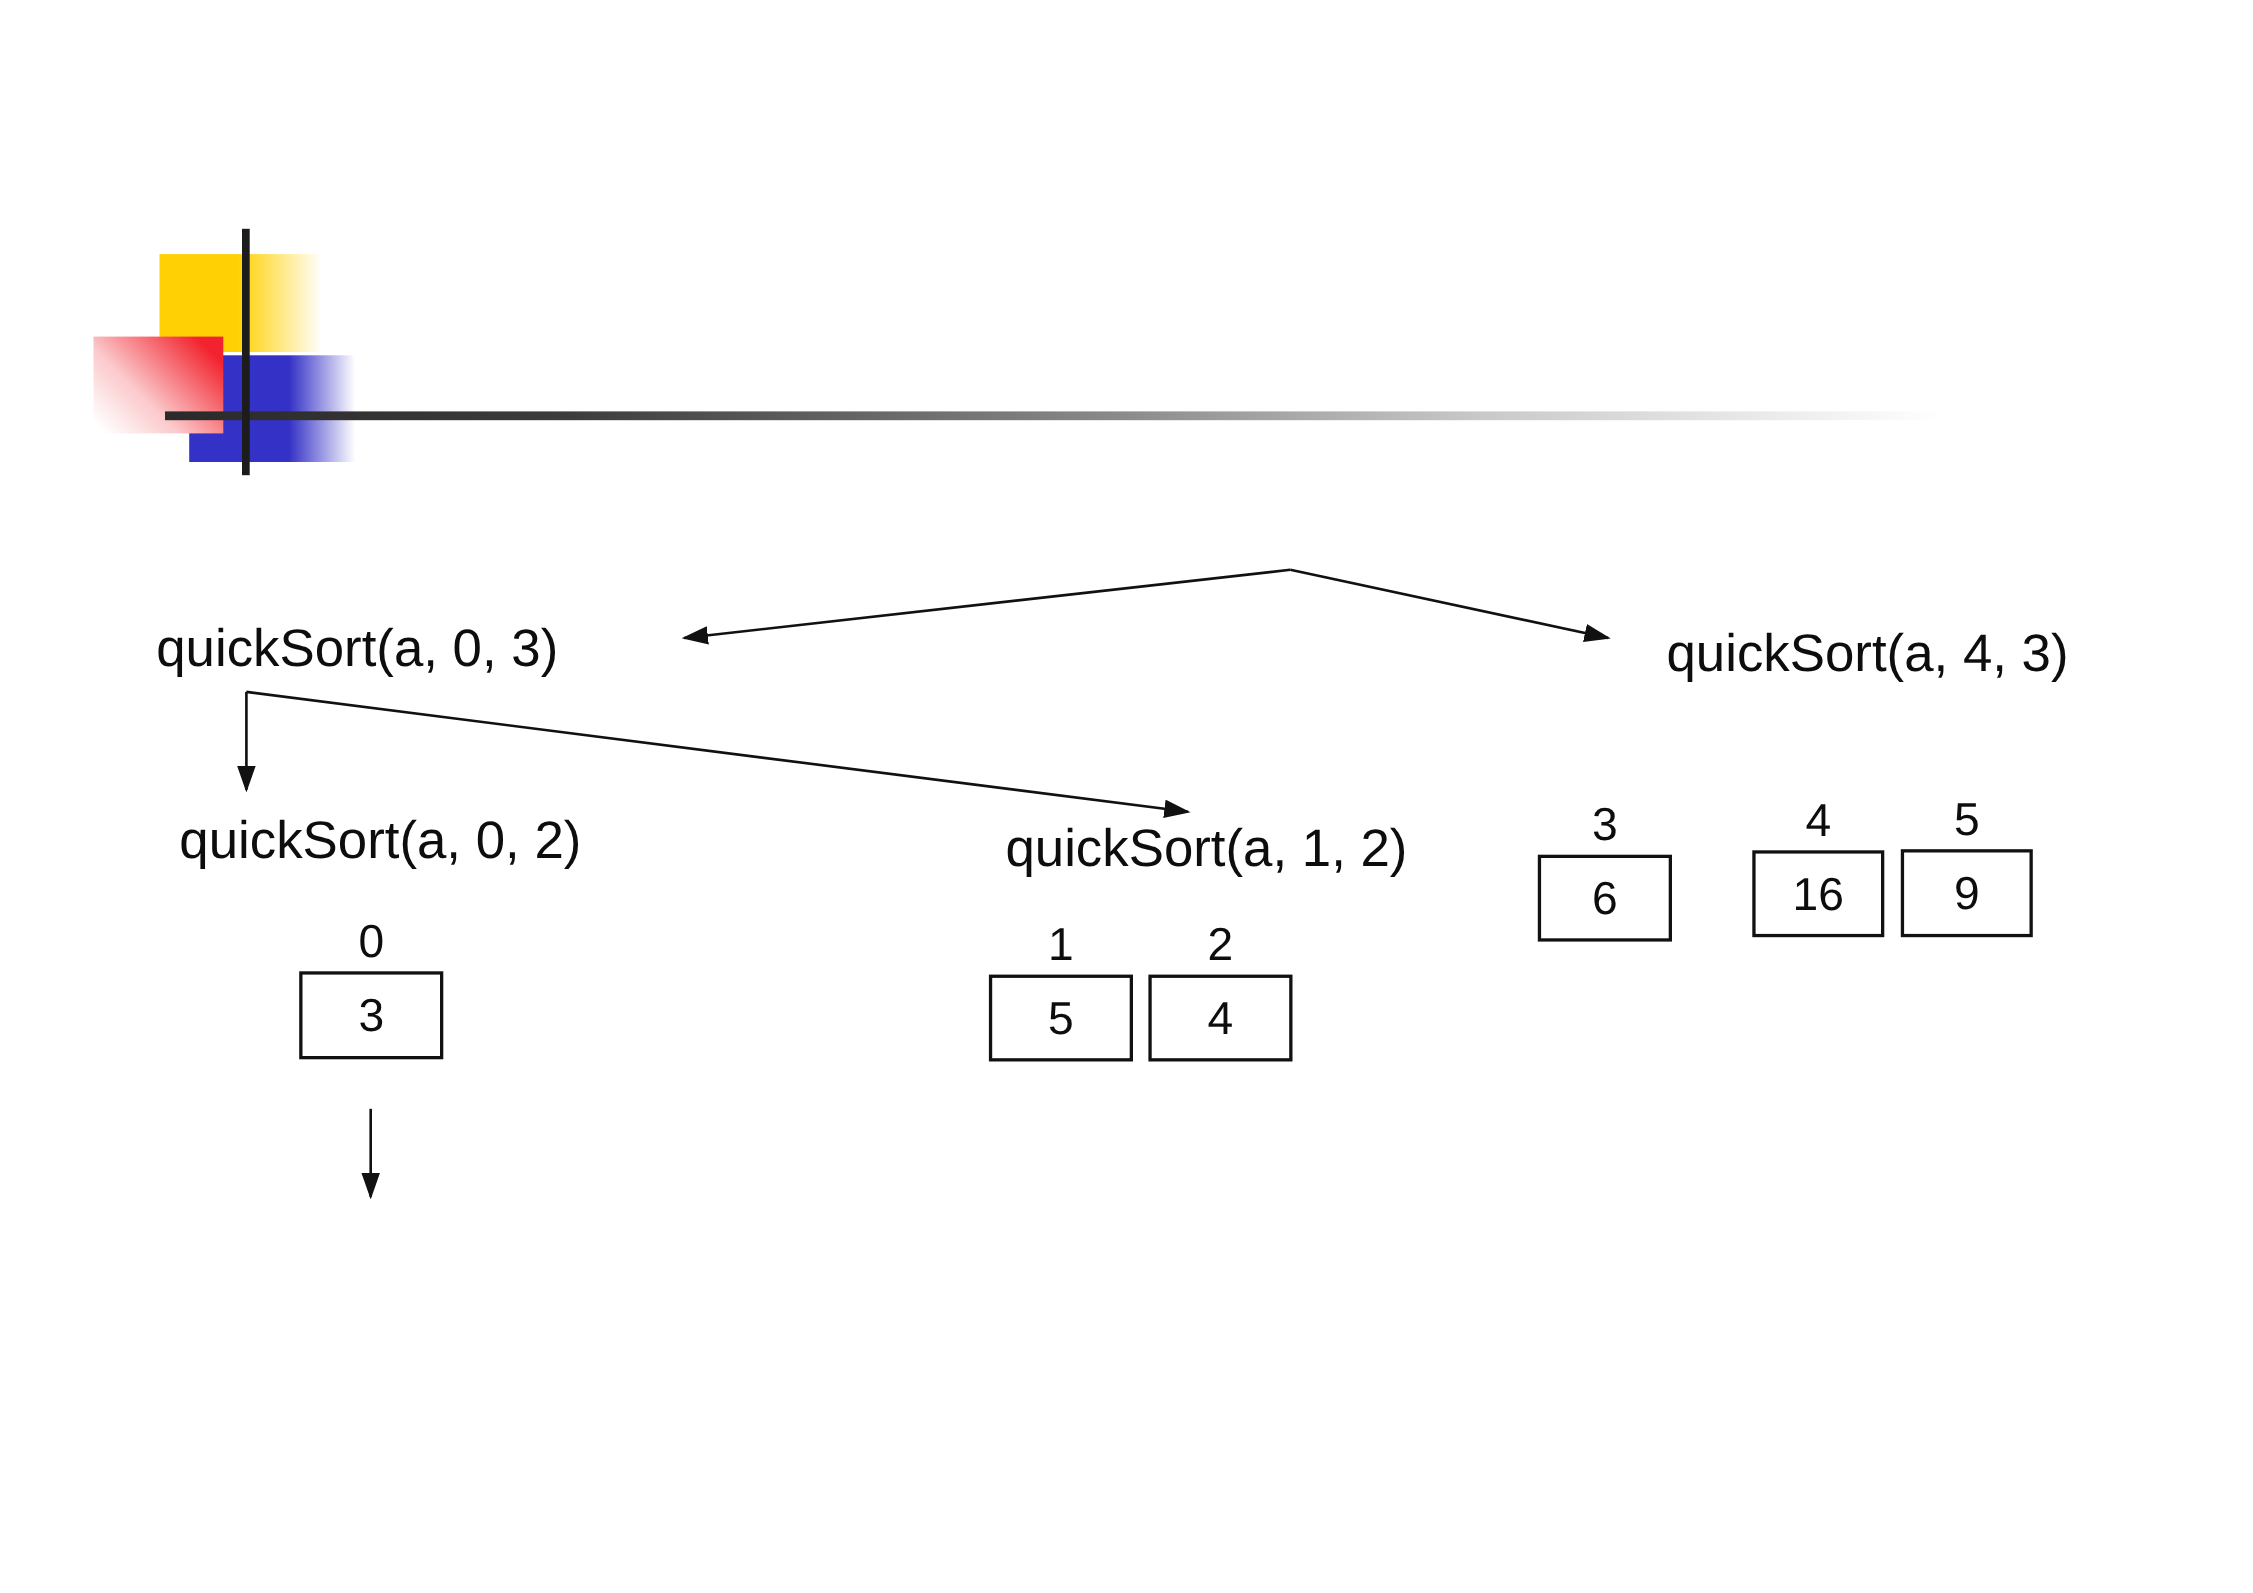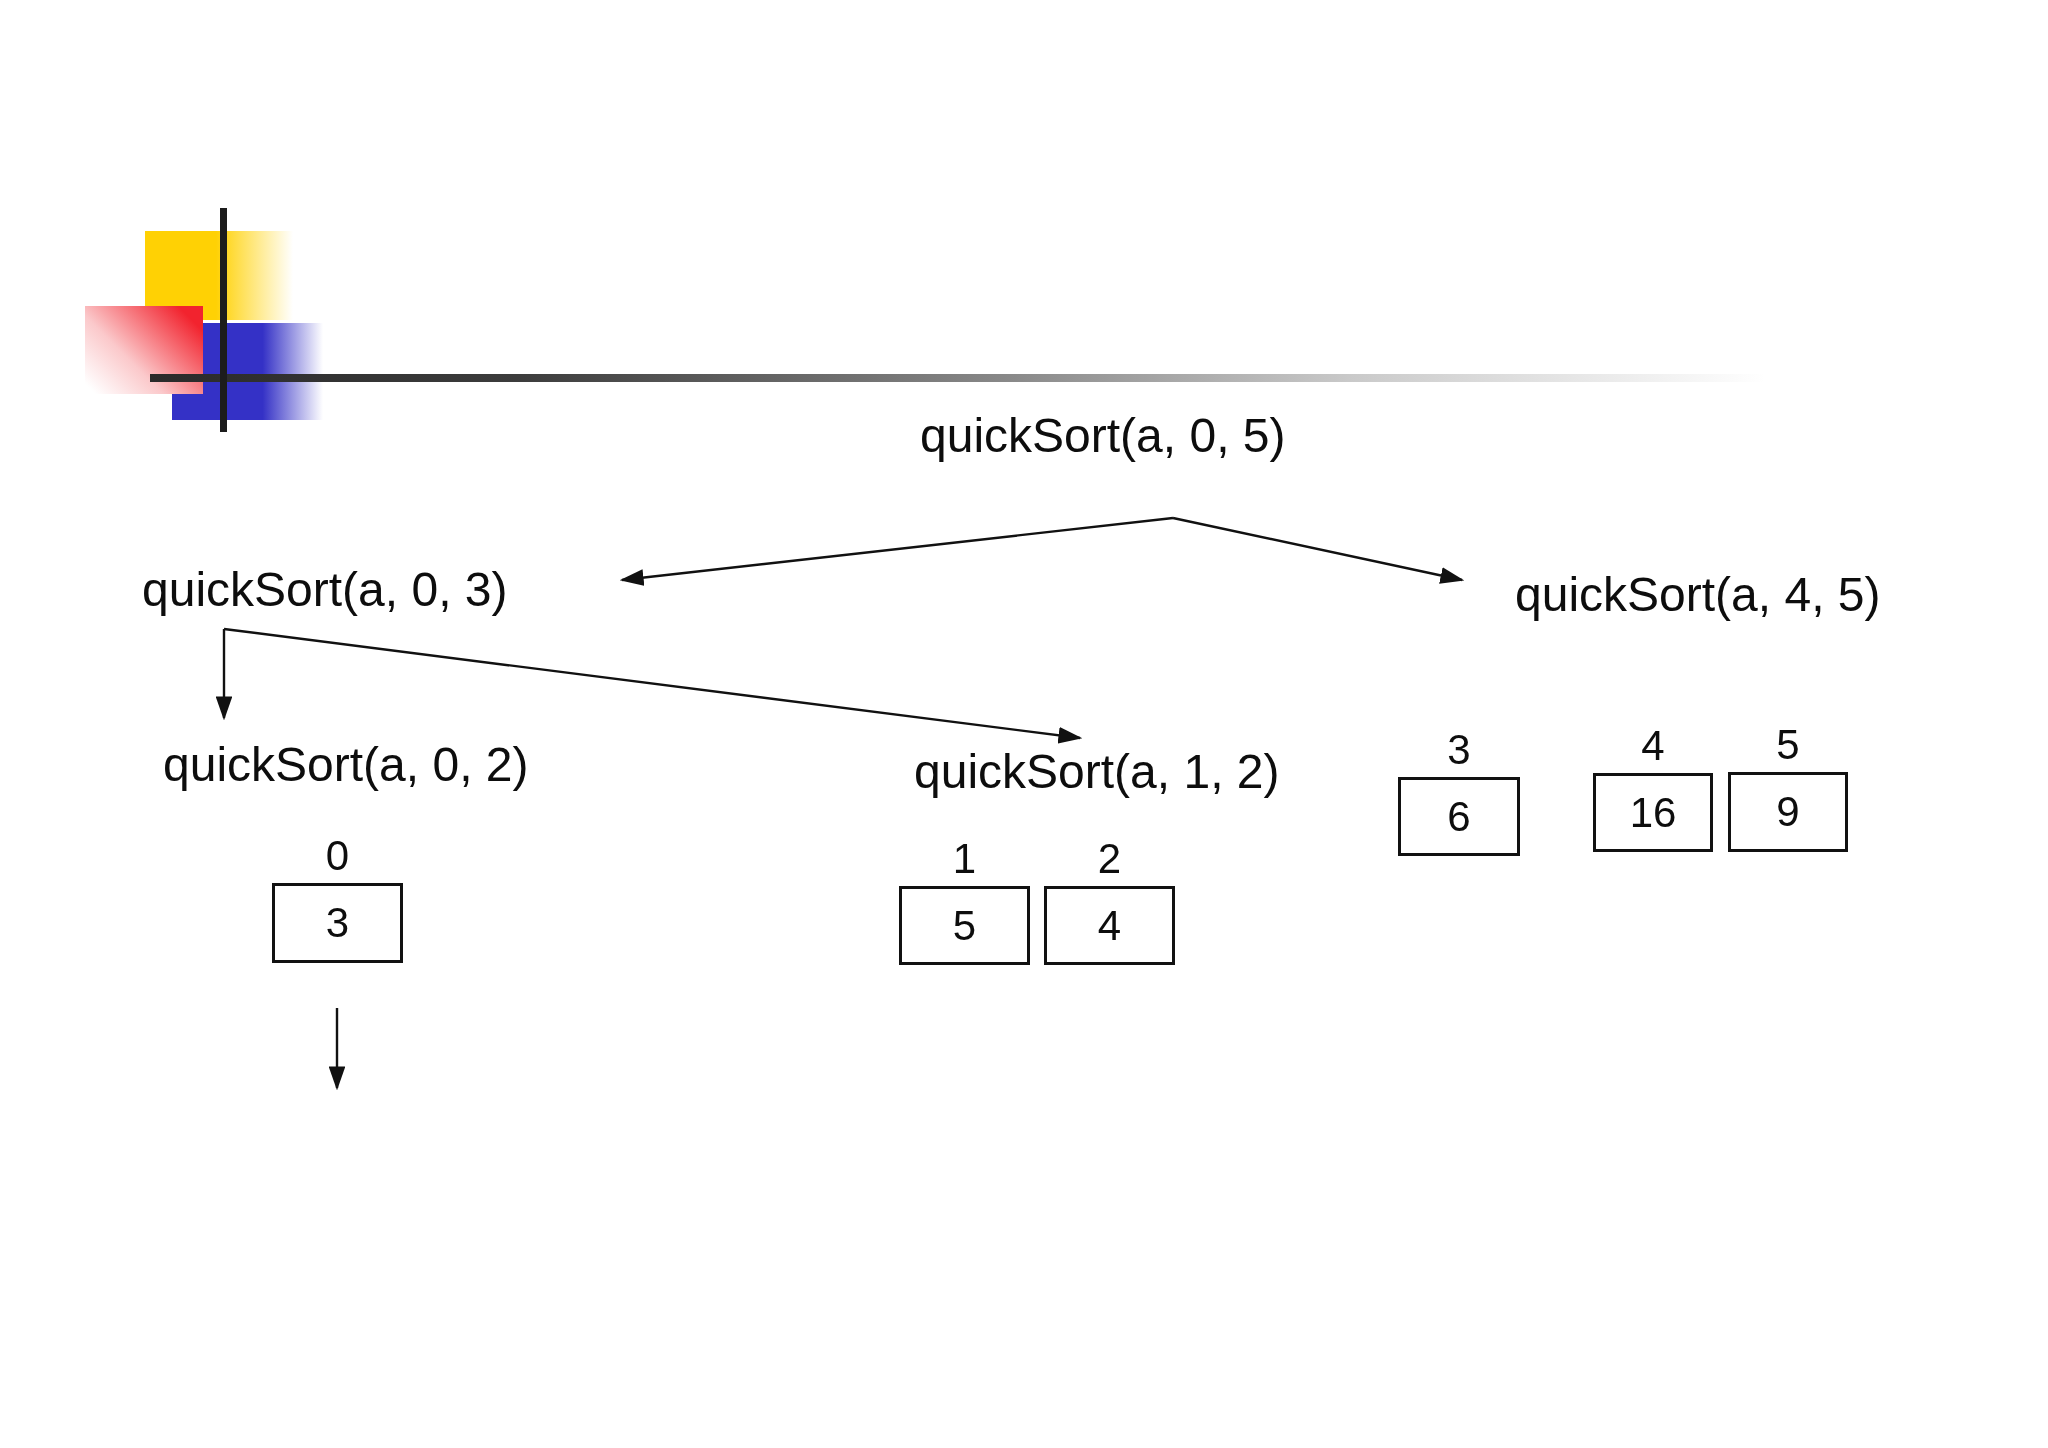--- a/index.html
+++ b/index.html
@@ -71,23 +71,22 @@
         <path d="M0,0 L10,3.5 L0,7 Z" fill="#111111"></path>
       </marker>
     </defs>
     <line x1="1173" y1="518" x2="622" y2="580" marker-end="url(#ah)"></line>
     <line x1="1173" y1="518" x2="1462" y2="580" marker-end="url(#ah)"></line>
     <line x1="224" y1="629" x2="224" y2="718" marker-end="url(#ah)"></line>
     <line x1="224" y1="629" x2="1080" y2="738" marker-end="url(#ah)"></line>
     <line x1="337" y1="1008" x2="337" y2="1088" marker-end="url(#ah)"></line>
   </svg>
 
-  <div class="call" style="left:920px;  top:412px;">quickSort(a, 0, 5)</div>
   <div class="call" style="left:142px;  top:566px;">quickSort(a, 0, 3)</div>
-  <div class="call" style="left:1515px; top:571px;">quickSort(a, 4, 5)</div>
+  <div class="call" style="left:1515px; top:571px;">quickSort(a, 4, 3)</div>
   <div class="call" style="left:163px;  top:741px;">quickSort(a, 0, 2)</div>
   <div class="call" style="left:883px;  top:748px;margin-left:31px;">quickSort(a, 1, 2)</div>
 
   <div class="cell" style="left:272px; top:883px; width:131px; height:80px;">
     <div class="cell-index">0</div>
     <div class="cell-box">
       <span>3</span>
     </div>
   </div>
 

